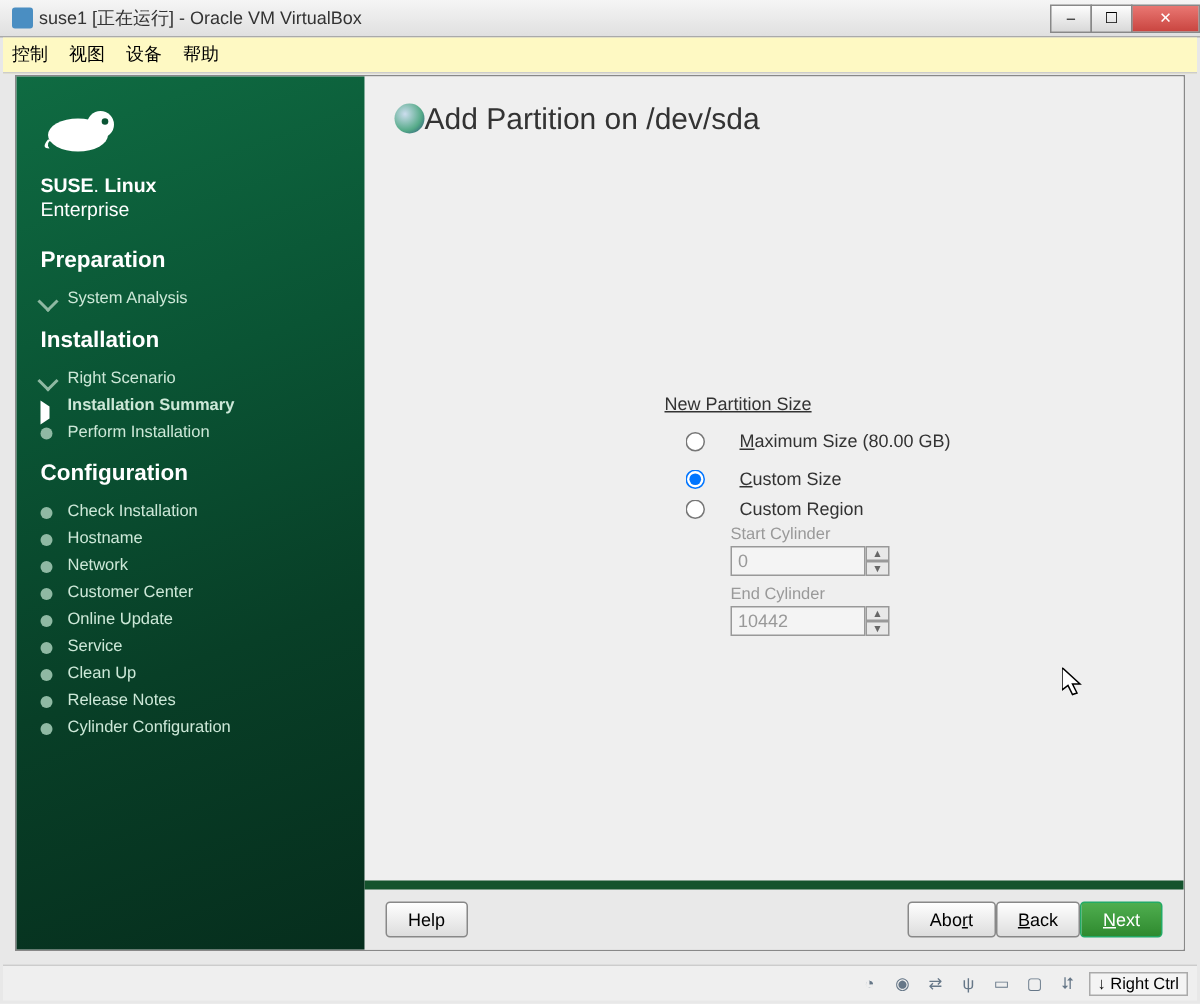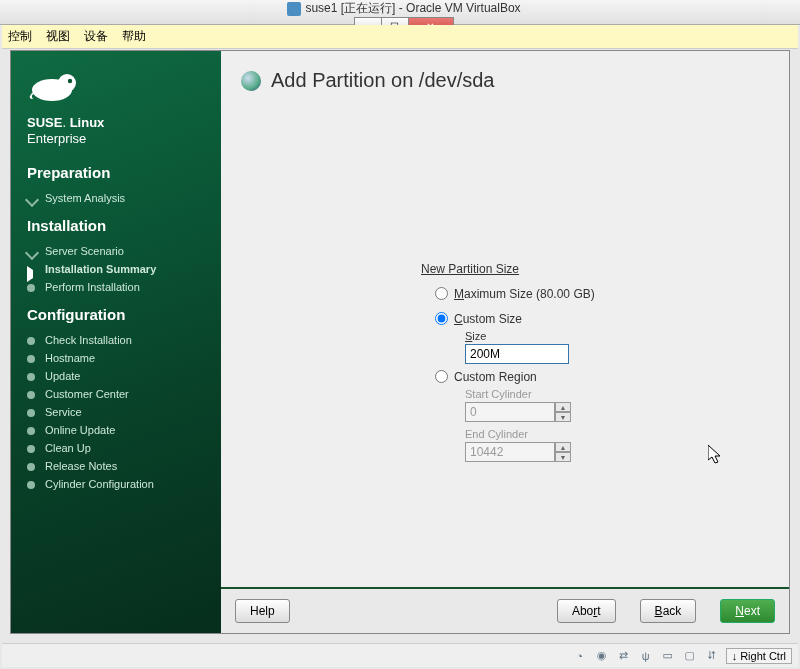--- a/index.html
+++ b/index.html
@@ -1,70 +1,70 @@
 <!DOCTYPE html>
 <html><head>
 <meta charset="utf-8">
 <style>
 * { box-sizing: border-box; margin: 0; padding: 0; font-family: "Segoe UI", Tahoma, sans-serif; }
 body { background: #e8e8e8; width: 800px; height: 669px; overflow: hidden; position: relative; }
 
 
-.win-chrome { position: absolute; top: 0; left: 0; right: 0; height: 25px; background: linear-gradient(#f5f5f5,#e0e0e0); border-bottom: 1px solid #aaa; display: flex; align-items: center; padding-left: 8px; flex-direction: column; }
+.win-chrome { position: absolute; top: 0; left: 0; right: 0; height: 25px; background: linear-gradient(#f5f5f5,#e0e0e0); border-bottom: 1px solid #aaa; display: flex; align-items: center; padding-left: 8px; }
 .win-title { font-size: 12px; color: #333; flex: 1; display: flex; align-items: center; gap: 4px; }
 .vb-icon { width: 14px; height: 14px; background: #4a8ec2; border-radius: 2px; display:inline-block;}
 .win-btns { display: flex; }
 .win-btn { width: 28px; height: 19px; border: 1px solid #888; background: linear-gradient(#fdfdfd,#d8d8d8); margin-left: -1px; font-size: 10px; display:flex; align-items:center; justify-content:center; cursor:pointer;}
 .win-btn.close { background: linear-gradient(#e97772,#c94540); color:#fff; width:46px;}
 
 
 .vm-menu { position:absolute; top:25px; left:2px; right:2px; height:24px; background:#fef9c3; display:flex; align-items:center; padding-left:6px; gap:14px; font-size:12px; border-bottom:1px solid #ccc;}
 .vm-menu span{cursor:pointer;}
 
 
 .installer { position:absolute; top:50px; left:10px; right:10px; bottom:35px; border:1px solid #888; background:#fff; display:flex; }
 
 
-.sidebar { width: 210px; background: linear-gradient(160deg,#0f6b42 0%,#0a5434 35%,#083f27 65%,#062e1d 100%); color:#fff; padding:14px 16px; position:relative; overflow:hidden;}
+.sidebar { width: 232px; background: linear-gradient(160deg,#0f6b42 0%,#0a5434 35%,#083f27 65%,#062e1d 100%); color:#fff; padding:14px 16px; position:relative; overflow:hidden;}
 .chameleon { width:60px; height:40px; margin-bottom:6px; }
 .brand { font-size:13px; line-height:1.2; margin-bottom:18px;}
 .brand b{font-weight:bold;}
 .section-h { font-size:15px; font-weight:bold; margin:10px 0 8px 0;}
 .step-list { list-style:none; }
 .step-list li { font-size:11px; padding:3px 0 3px 18px; position:relative; color:#cde8d8;}
 .step-list li::before{ content:""; position:absolute; left:0; top:6px; width:8px; height:8px;}
 .step-done::before{ border-bottom:2px solid #8fb9a3; border-left:2px solid #8fb9a3; transform:rotate(-45deg); top:4px; width:6px; height:3px;}
 .step-current{ color:#fff; font-weight:bold;}
 .step-current::before{ border-left:6px solid #fff; border-top:4px solid transparent; border-bottom:4px solid transparent; top:4px;}
 .step-bullet::before{ width:4px; height:4px; background:#8fb9a3; border-radius:50%; top:7px; left:2px;}
 
 
 .main { flex:1; background:#efefef; display:flex; flex-direction:column; }
-.main-head { padding:18px 20px 10px 20px; display:flex; align-items:center; gap:10px;}
+.main-head { padding:18px 20px 10px 20px; display:flex; }
 .head-icon { width:20px;height:20px;border-radius:50%;background:radial-gradient(circle at 35% 35%,#cde,#5a8 60%,#247 100%);}
 .main-head h1{ font-size:20px; font-weight:normal; color:#333;}
 .main-body{ flex:1; padding:10px 20px; position:relative;}
 .form-area{ margin:150px 0 0 180px; font-size:12px; color:#333;}
 .group-label{ margin-bottom:6px;text-decoration:underline;}
-.radio-row{ display:flex; align-items:flex-start; gap:6px; margin:11px 0 2px 14px;}
+.radio-row{ display:flex; align-items:flex-end; gap:23px; margin:11px 0 2px 14px;}
 .radio-row input{cursor:pointer;}
 .radio-row label{cursor:pointer;}
 .sub-indent{ margin-left:44px; margin-top:4px;}
 .sub-indent label{ display:block; font-size:11px; margin-bottom:2px;}
 .sub-indent label u{text-decoration:underline;}
 .txt{ width:104px; height:20px; border:1px solid #3874a8; padding:1px 4px; font-size:12px;}
 .spin-wrap{display:flex;}
 .spin{ width:90px; height:20px; border:1px solid #999; background:#f4f4f4; padding:1px 4px; font-size:12px; color:#888;}
 .spin-btns{ width:16px; display:flex; flex-direction:column;}
 .spin-btn{ flex:1; border:1px solid #999; background:#e8e8e8; font-size:7px; display:flex;align-items:center;justify-content:center; color:#666;}
 .disabled{ color:#999;}
 .disabled .spin{color:#999;}
 
 
-.footer{ height:46px; border-top:2px solid #14532d; background:#e9e9e9; display:flex; align-items:center; padding:0 14px; gap:24px;}
+.footer{ height:46px; border-top:6px solid #14532d; background:#e9e9e9; display:flex; align-items:center; padding:0 14px; gap:0;}
 .footer .spacer{flex:1;}
 .btn{ height:24px; padding:0 14px; font-size:12px; border:1px solid #888; background:linear-gradient(#fefefe,#ddd); border-radius:3px; cursor:pointer; display:flex; align-items:center;}
 .btn u{text-decoration:underline;}
 .btn.primary{ background:linear-gradient(#4fae4f,#2f8a2f); color:#fff; border-color:#2a6;}
 
 
 .vb-status{ position:absolute; bottom:2px; left:2px; right:2px; height:24px; background:#efefef; border-top:1px solid #ccc; display:flex; align-items:center; justify-content:flex-end; padding:0 6px; gap:6px; font-size:11px;}
 .stat-icon{width:16px;height:16px; display:flex;align-items:center;justify-content:center; color:#678;}
 .host-key{ border:1px solid #aaa; padding:1px 5px; background:#f4f4f4; display:flex; align-items:center; gap:3px;}
 
@@ -112,33 +112,33 @@
       <span>Enterprise</span>
     </div>
 
     <div class="section-h">Preparation</div>
     <ul class="step-list">
       <li class="step-done">System Analysis</li>
     </ul>
 
     <div class="section-h">Installation</div>
     <ul class="step-list">
-      <li class="step-done">Server Scenario</li>
+      <li class="step-done">Right Scenario</li>
       <li class="step-current">Installation Summary</li>
       <li class="step-bullet">Perform Installation</li>
     </ul>
 
     <div class="section-h">Configuration</div>
     <ul class="step-list">
       <li class="step-bullet">Check Installation</li>
       <li class="step-bullet">Hostname</li>
-      <li class="step-bullet">Update</li>
+      <li class="step-bullet">Network</li>
       <li class="step-bullet">Customer Center</li>
+      <li class="step-bullet">Online Update</li>
       <li class="step-bullet">Service</li>
-      <li class="step-bullet">Online Update</li>
       <li class="step-bullet">Clean Up</li>
       <li class="step-bullet">Release Notes</li>
       <li class="step-bullet">Cylinder Configuration</li>
     </ul>
   </div>
 
   <div class="main">
     <div class="main-head">
       <div class="head-icon"></div>
       <h1>Add Partition on /dev/sda</h1>
@@ -149,24 +149,20 @@
         <div class="group-label">New Partition Size</div>
 
         <div class="radio-row">
           <input type="radio" name="psize" style="">
           <label><u>M</u><span>aximum Size (80.00 GB)</span></label>
         </div>
 
         <div class="radio-row">
           <input type="radio" name="psize" checked="" style="">
           <label><u>C</u>ustom Size</label>
-        </div>
-        <div class="sub-indent">
-          <label><u>S</u>ize</label>
-          <input class="txt" type="text" value="200M" style="">
         </div>
 
         <div class="radio-row" style="margin-top:6px;">
           <input type="radio" name="psize" style="">
           <label>Custom Re<u>g</u>ion</label>
         </div>
         <div class="sub-indent disabled">
           <label>Start Cylinder</label>
           <div class="spin-wrap">
             <input class="spin" disabled="" value="0" style="">

